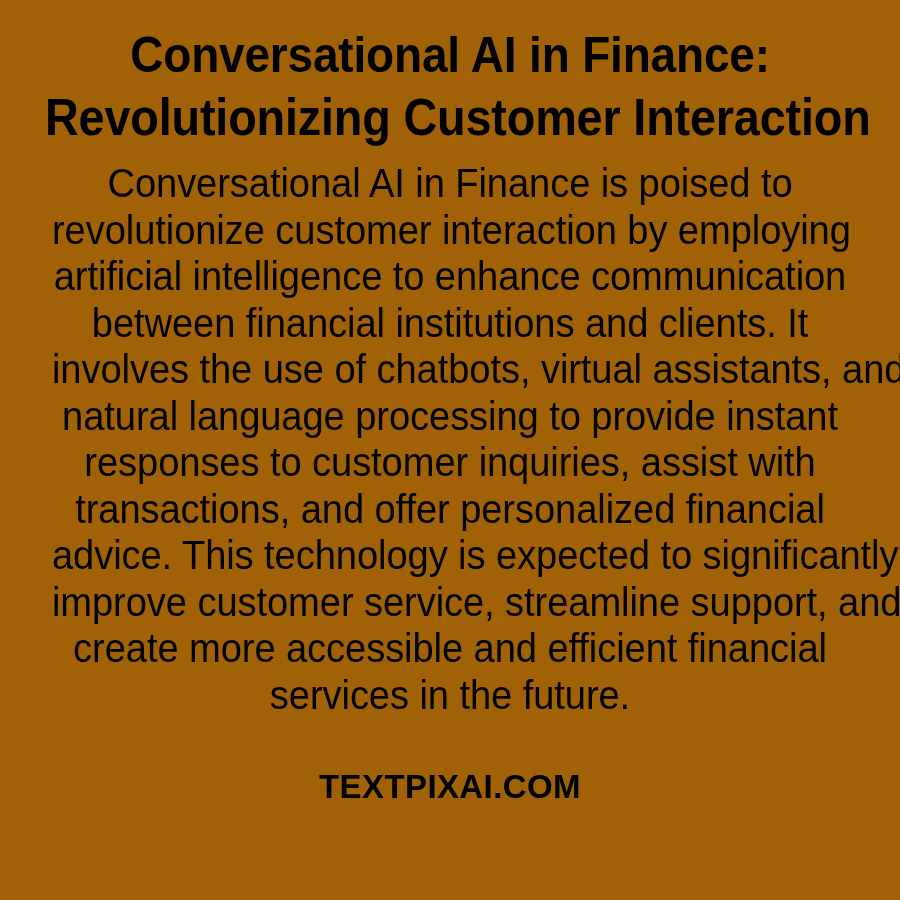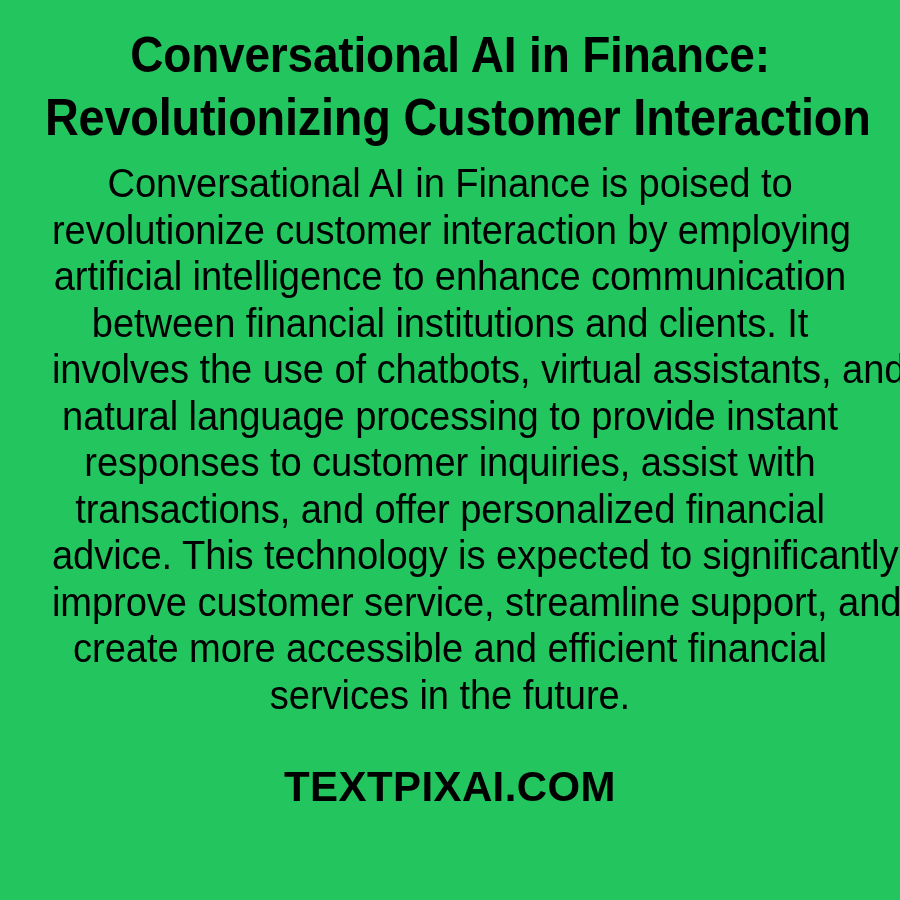--- a/index.html
+++ b/index.html
@@ -77,30 +77,30 @@
     width: 900px;
     margin-top: 44px;
     text-align: center;
   }
 
   .watermark {
     display: inline-block;
     color: #000000;
     font-family: "Liberation Sans", "DejaVu Sans", sans-serif;
     font-weight: 700;
-    font-size: 42px;
+    font-size: 33px;
     line-height: 50px;
     letter-spacing: 0.4px;
     white-space: nowrap;
   }
 </style>
 </head>
 <body>
 
-<div id="poster" style="background: #22c55e;">
+<div id="poster" style="background: #a16207;">
 
   <div class="title-block">
     <span class="title-line line-1" style="color: rgb(0, 0, 0);">Conversational AI in Finance:</span>
     <span class="title-line line-2" style="color: rgb(0, 0, 0);">Revolutionizing Customer Interaction</span>
   </div>
 
   <div class="body-block">
     <span class="body-line" style="color: rgb(0, 0, 0);">Conversational AI in Finance is poised to</span>
     <span class="body-line" style="color: rgb(0, 0, 0);">revolutionize customer interaction by employing</span>
     <span class="body-line" style="color: rgb(0, 0, 0);">artificial intelligence to enhance communication</span>

